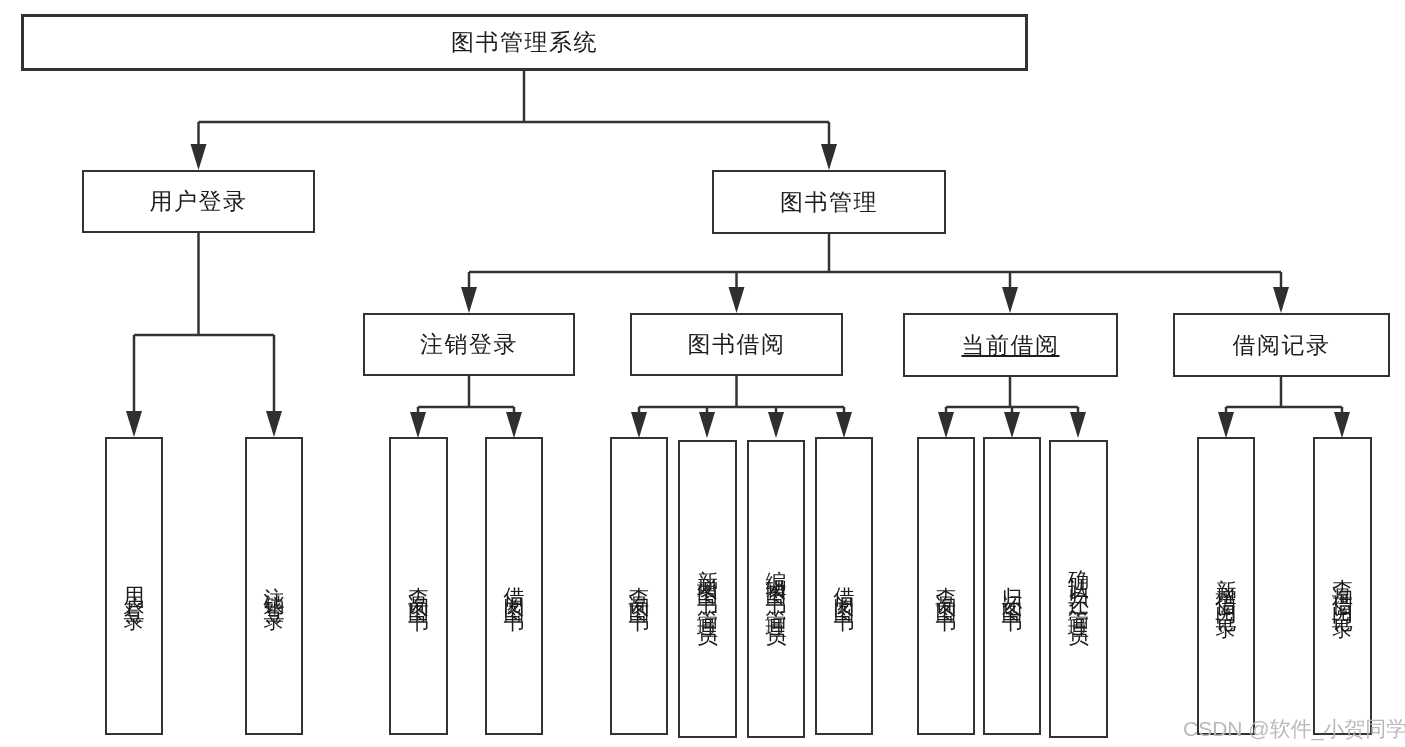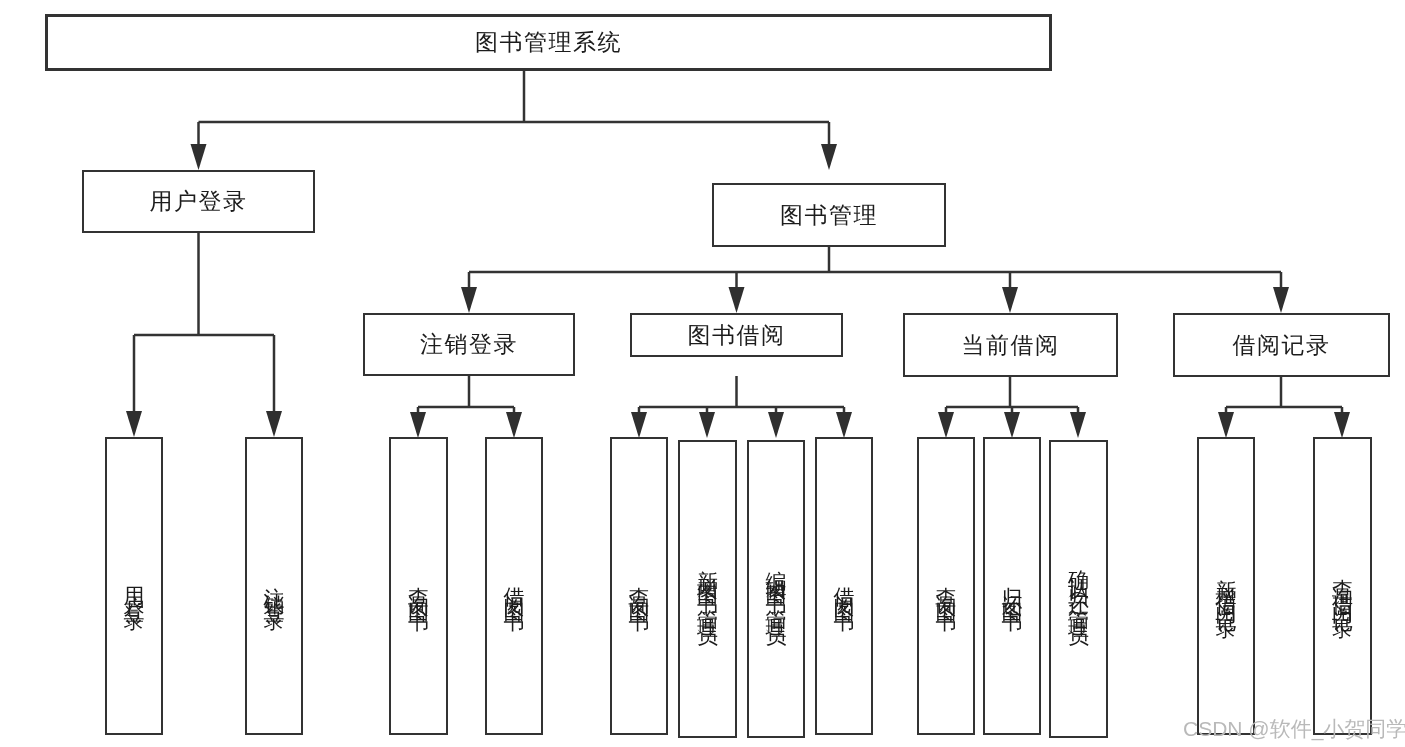--- a/index.html
+++ b/index.html
@@ -15,21 +15,21 @@
   .box {
     position: absolute;
     box-sizing: border-box;
     background: #ffffff;
     border: 2.5px solid #333333;
     display: flex;
     align-items: center;
     justify-content: center;
     color: #1c1c1c;
   }
-  .root { border-width: 3px; margin-left: 24px; }
+  .root { border-width: 3px; }
   .hnode { font-size: 23px; letter-spacing: 1.5px; }
   .leaf { font-size: 21px; }
   .leaf .lbl {
     writing-mode: vertical-rl;
     text-orientation: mixed;
     letter-spacing: 8px;
     line-height: 1.05;
     white-space: nowrap;
   }
   .watermark {
@@ -113,31 +113,31 @@
     </g>
   </svg>
 
   <div class="box hnode root" style="left:21px; top:14px; width:1007px; height:57px;">
     <span class="lbl">图书管理系统</span>
   </div>
 
   <div class="box hnode" style="left:82px; top:170px; width:233px; height:63px;">
     <span class="lbl">用户登录</span>
   </div>
-  <div class="box hnode" style="left:712px; top:183px; width:234px; height:64px;">
+  <div class="box hnode" style="left:712px; top:170px; width:234px; height:64px;">
     <span class="lbl">图书管理</span>
   </div>
 
   <div class="box hnode" style="left:363px; top:313px; width:212px; height:63px;">
     <span class="lbl">注销登录</span>
   </div>
-  <div class="box hnode" style="left:630px; top:313px; width:213px; height:44px;">
+  <div class="box hnode" style="left:630px; top:313px; width:213px; height:63px;">
     <span class="lbl">图书借阅</span>
   </div>
-  <div class="box hnode" style="left:903px; top:313px; width:215px; height:64px;">
+  <div class="box hnode" style="left:903px; top:313px; width:215px; height:64px;text-decoration:underline;">
     <span class="lbl">当前借阅</span>
   </div>
   <div class="box hnode" style="left:1173px; top:313px; width:217px; height:64px;">
     <span class="lbl">借阅记录</span>
   </div>
 
   <div class="box leaf" style="left:105px; top:437px; width:58px; height:298px;">
     <span class="lbl">用户登录</span>
   </div>
   <div class="box leaf" style="left:245px; top:437px; width:58px; height:298px;">

